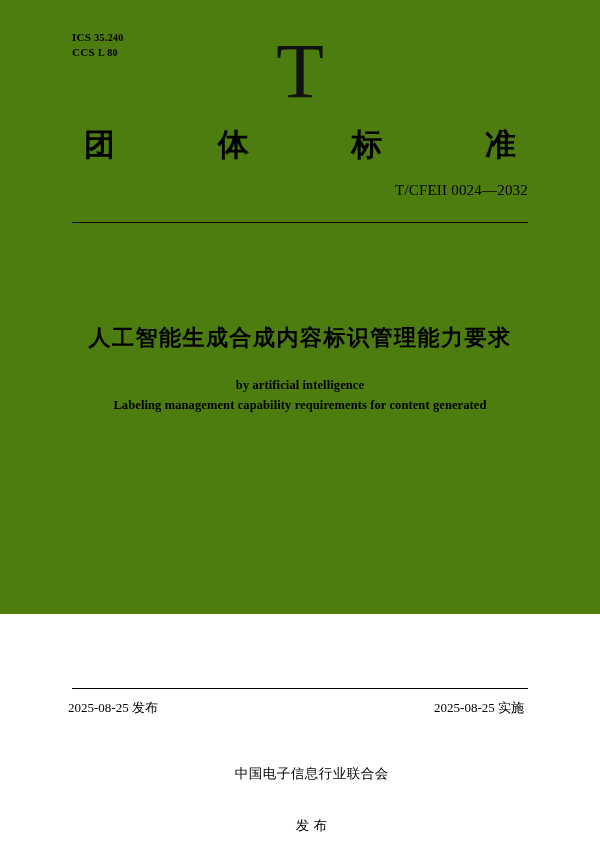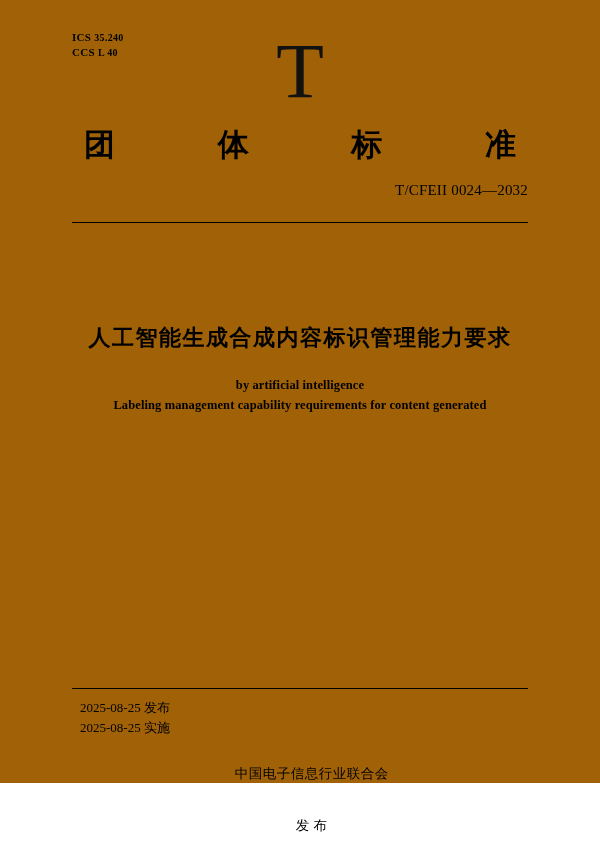--- a/index.html
+++ b/index.html
@@ -11,23 +11,23 @@
     height: 842px;
     background: #ffffff;
     font-family: "Liberation Sans", sans-serif;
     color: #000000;
     overflow: hidden;
   }
 
   .page {
     position: relative;
     width: 600px;
-    height: 783px;
+    height: 614px;
     box-sizing: border-box;
-    background: #a16207;
+    background: #4d7c0f;
   }
 
   
   .header {
     position: absolute;
     left: 72px;
     top: 30px;
     width: 456px;
     height: 160px;
   }
@@ -125,29 +125,28 @@
     position: absolute;
     left: 72px;
     top: 688px;
     width: 456px;
     height: 1px;
     background: #000000;
   }
 
   .dates {
     position: absolute;
-    left: 80px;
+    left: 68px;
     top: 698px;
     width: 456px;
     display: flex;
     justify-content: space-between;
     font-family: "Liberation Serif", serif;
     font-size: 13px;
     line-height: 20px;
-    flex-direction: column;
   }
 
   .publishers {
     position: absolute;
     left: 72px;
     top: 735px;
     width: 456px;
     text-align: center;
     font-family: "Liberation Serif", serif;
     font-size: 13.5px;
@@ -169,21 +168,21 @@
 
   <div class="header">
 
     <div class="ics-block">
       <div>
         <span>ICS</span>
         <span class="num">35.240</span>
       </div>
       <div>
         <span>CCS</span>
-        <span class="num">L 40</span>
+        <span class="num">L 80</span>
       </div>
     </div>
 
     <div class="big-t">T</div>
 
     <div class="tuanti">
       <span>团</span>
       <span>体</span>
       <span>标</span>
       <span>准</span>

